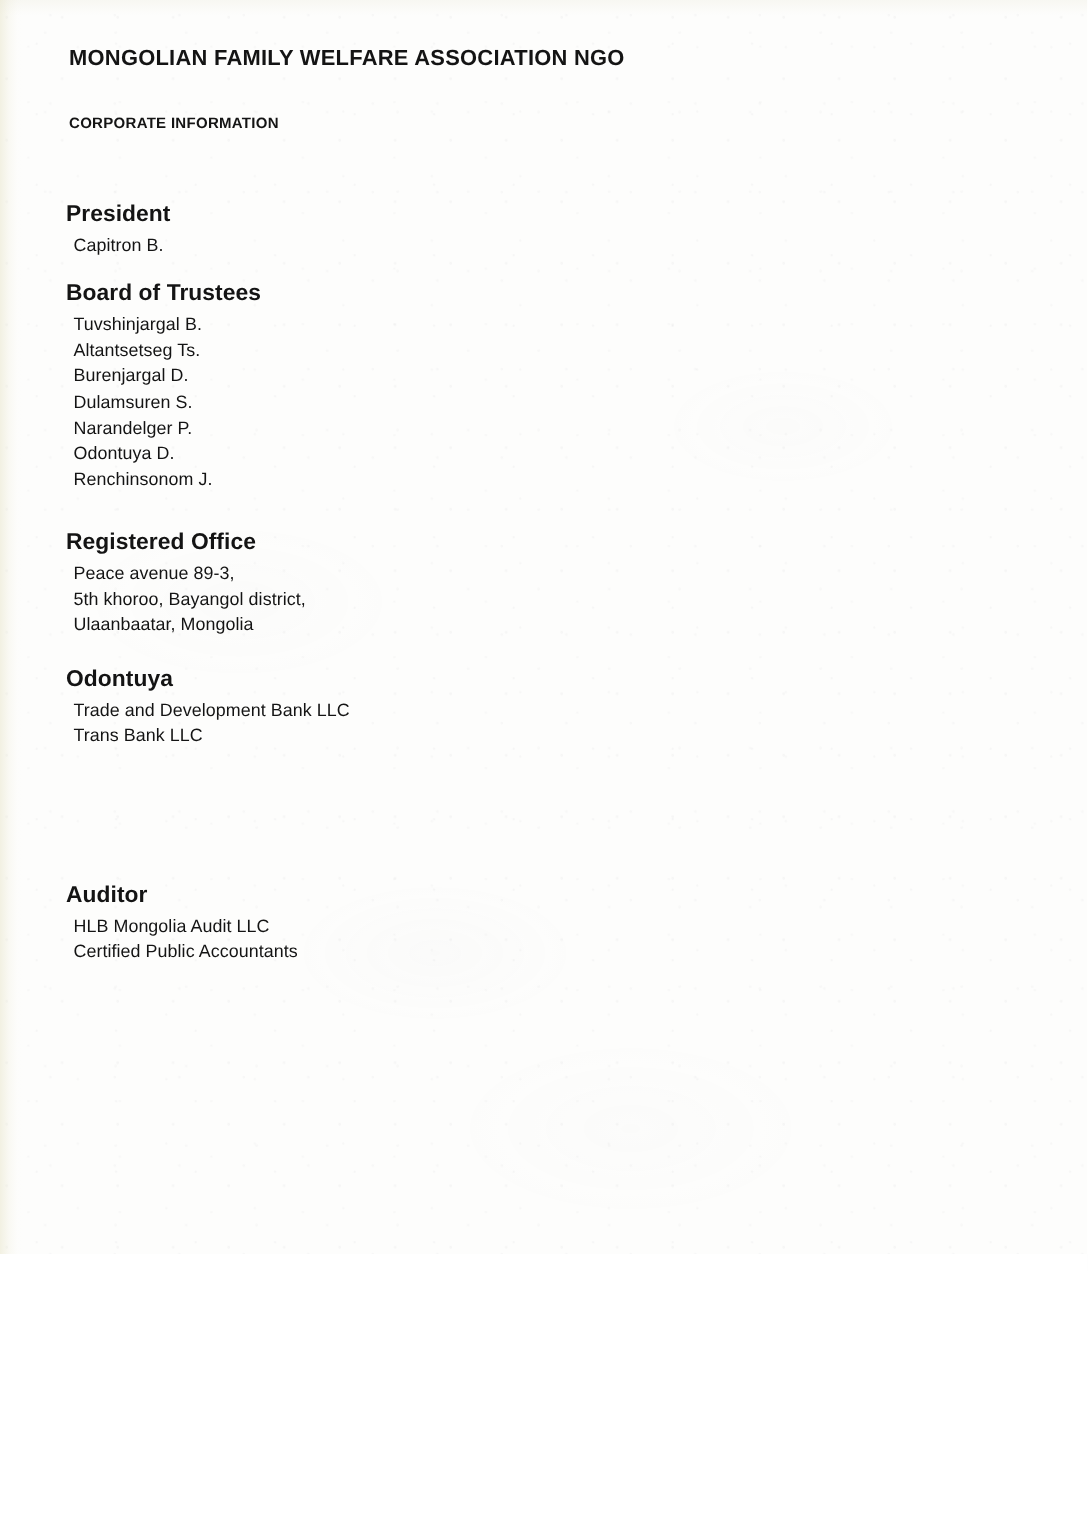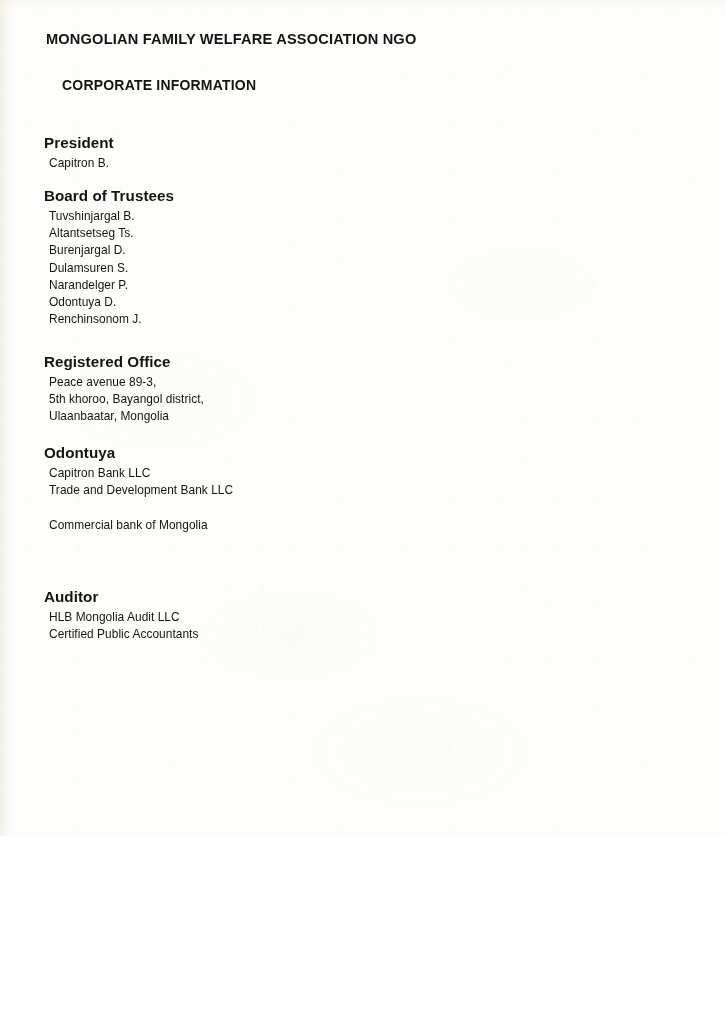--- a/index.html
+++ b/index.html
@@ -76,23 +76,23 @@
     left: 46px;
     top: 31px;
     font-size: 14.6px;
     font-weight: bold;
     letter-spacing: 0.18px;
     white-space: nowrap;
   }
 
   .doc-subtitle {
     position: absolute;
-    left: 62px;
+    left: 46px;
     top: 77px;
-    font-size: 14px;
+    font-size: 10px;
     font-weight: bold;
     letter-spacing: 0.2px;
     white-space: nowrap;
   }
 
   .section {
     position: absolute;
     left: 0;
     width: 725px;
   }
@@ -179,23 +179,22 @@
           <div class="section-heading">Registered Office</div>
           <ul class="section-lines">
             <li class="section-line">Peace avenue 89-3,</li>
             <li class="section-line">5th khoroo, Bayangol district,</li>
             <li class="section-line">Ulaanbaatar, Mongolia</li>
           </ul>
         </div>
         <div class="section" style="top: 444px;">
           <div class="section-heading">Odontuya</div>
           <ul class="section-lines">
-            <li class="section-line">Capitron Bank LLC</li>
             <li class="section-line">Trade and Development Bank LLC</li>
-            <li class="section-line spaced-before">Commercial bank of Mongolia</li>
+            <li class="section-line">Trans Bank LLC</li>
           </ul>
         </div>
         <div class="section" style="top: 588px;">
           <div class="section-heading">Auditor</div>
           <ul class="section-lines">
             <li class="section-line">HLB Mongolia Audit LLC</li>
             <li class="section-line">Certified Public Accountants</li>
           </ul>
         </div>
       </div>

